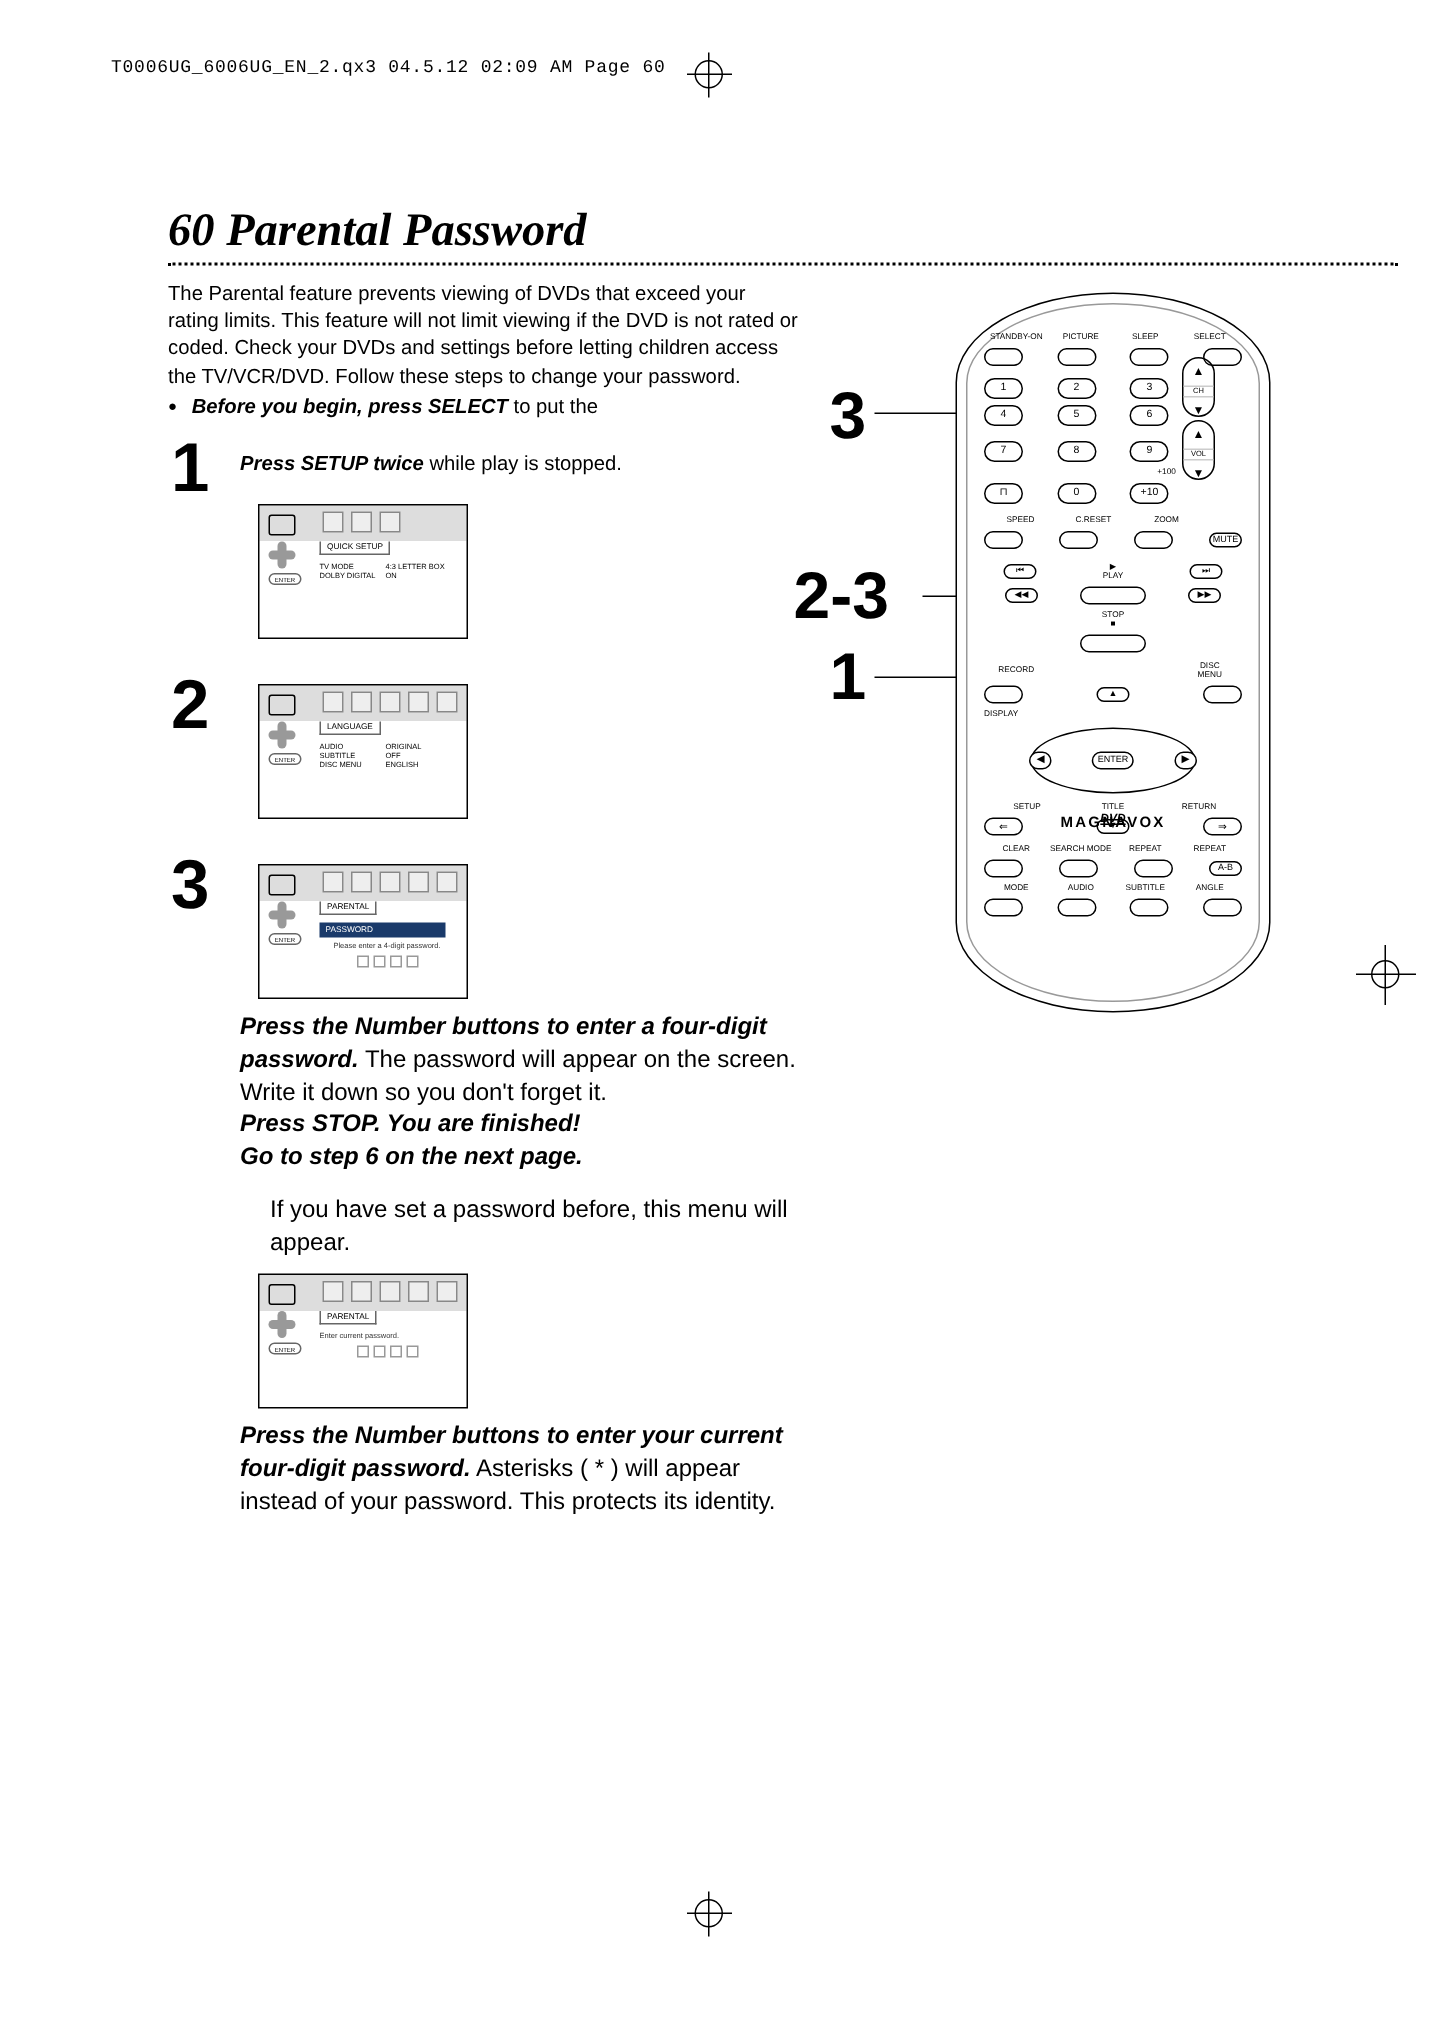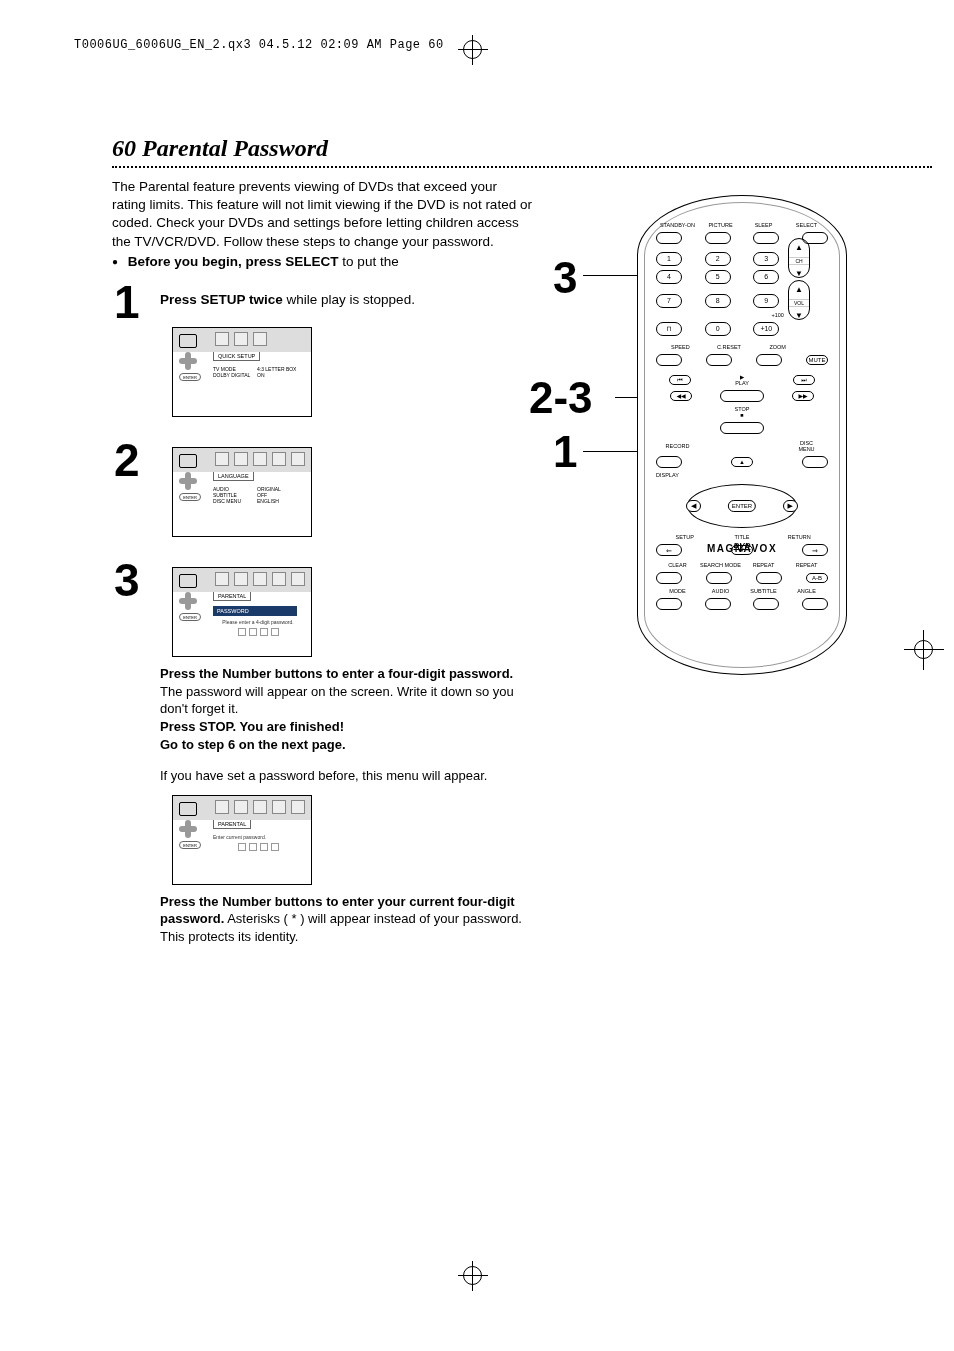--- a/index.html
+++ b/index.html
@@ -82,21 +82,21 @@
     position: absolute;
     top: 135px;
     left: 112px;
     width: 420px;
   }
 
   .title {
     font-family: Georgia, "Times New Roman", serif;
     font-style: italic;
     font-weight: bold;
-    font-size: 24px;
+    font-size: 31px;
     margin-bottom: 4px;
   }
   .dotted {
     border: none;
     border-top: 2px dotted #000;
     width: 820px;
     margin-bottom: 10px;
   }
 
   .intro {
@@ -115,21 +115,21 @@
     content: "●";
     margin-right: 6px;
     font-size: 10px;
     position: relative;
     top: -1px;
   }
   .indent {
     display: block;
     padding-left: 14px;
   }
-  b { font-weight: bold; }
+  b { font-weight: bold; font-style: italic; }
 
   .step {
     position: relative;
     padding-left: 48px;
     margin-bottom: 18px;
   }
   .step-num {
     position: absolute;
     left: 2px;
     top: -14px;
@@ -137,21 +137,21 @@
     font-weight: 900;
     font-size: 46px;
     color: #000;
   }
   .step-text {
     font-size: 13.5px;
     line-height: 1.35;
     padding-top: 2px;
   }
   .step-body {
-    font-size: 13px;
+    font-size: 16px;
     line-height: 1.35;
     margin-top: 8px;
   }
 
   .screenshot {
     width: 140px;
     height: 90px;
     border: 1px solid #000;
     background: linear-gradient(#ddd 24px, #fff 24px);
     margin: 10px 16px 6px 60px;
@@ -499,21 +499,21 @@
         </div>
     </div>
   </div>
 
   <div class="step-body" style="margin-left:48px;">
     <b>Press the Number buttons to enter a four-digit password.</b><span>  The password will appear on the screen. Write it down so you don't forget it.</span><br>
     <b>Press STOP.  You are finished!</b><br>
     <b>Go to step 6 on the next page.</b>
   </div>
 
-  <div class="step-body" style="margin-left:48px; margin-top:14px;">
+  <div class="step-body" style="margin-left:68px; margin-top:14px;">
     <span>If you have set a password before, this menu will appear.</span>
   </div>
 
   <div class="screenshot">
     <div class="sidepanel">
       <div class="tv"></div>
       <div class="dpad"></div>
       <div class="enter">ENTER</div>
     </div>
     <div class="topicons">

